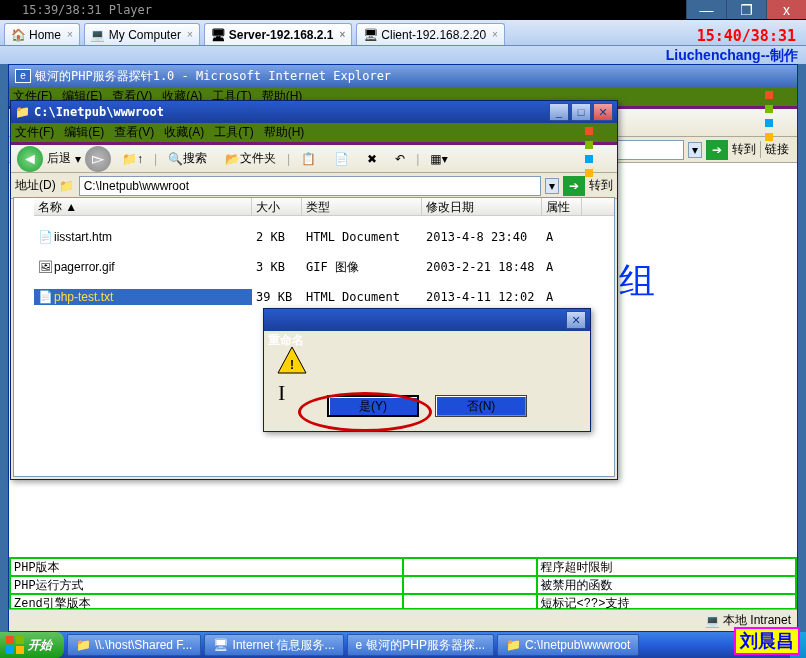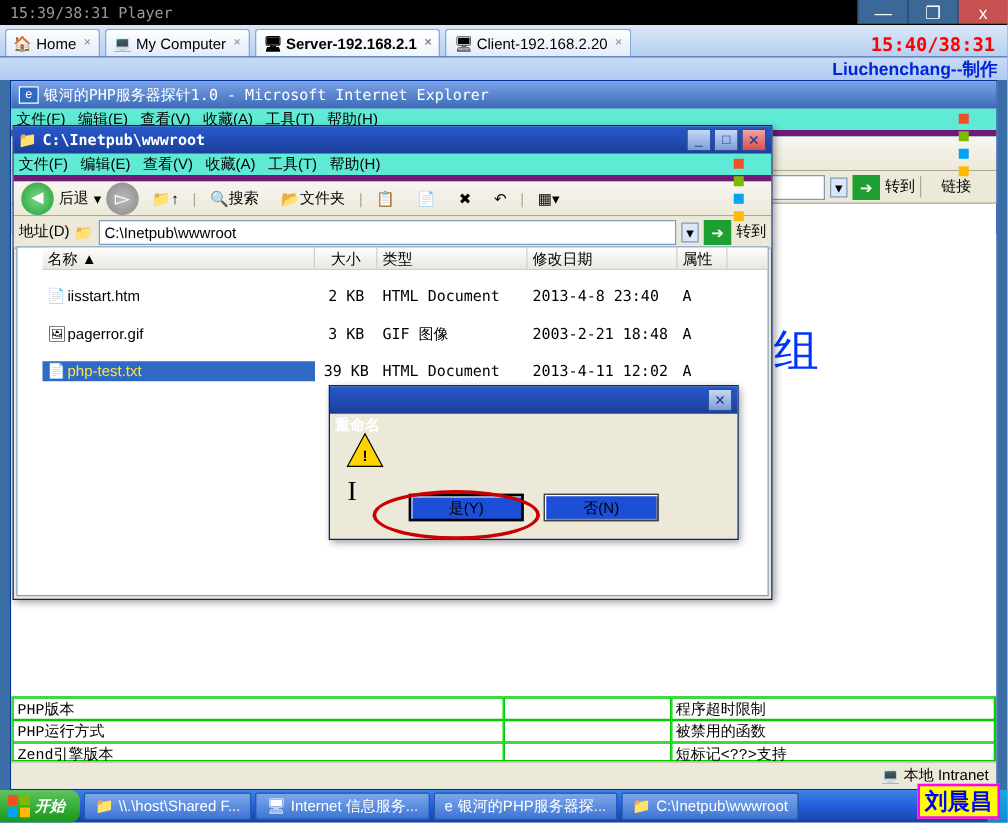--- a/index.html
+++ b/index.html
@@ -1,34 +1,34 @@
 <!DOCTYPE html>
 <html><head>
 <meta charset="utf-8">
 <style>
   * { margin:0; padding:0; box-sizing:border-box; font-family:"Tahoma","SimSun",sans-serif; font-size:12px; }
   body { width:806px; height:658px; background:#3a6ea5; overflow:hidden; position:relative; }
   
-  .player-bar { height:20px; background:#000; color:#888; padding:1px 8px; display:flex; align-items:center; }
+  .player-bar { height:20px; background:#000; color:#888; padding:1px 22px; display:flex; align-items:center; }
   .player-bar .pt { font-family:monospace; color:#999; }
   .win-ctrls { position:absolute; top:0; right:0; display:flex; }
   .win-ctrls div { width:40px; height:19px; background:#3c6897; color:#fff; display:flex; justify-content:center; align-items:center; font-size:14px; border-left:1px solid #2a4d70; }
   
   .tabs-row { height:26px; background:linear-gradient(#dbe7f8,#b6cff0); display:flex; align-items:flex-end; padding:0 4px; overflow:hidden; border-bottom:1px solid #6b8bba; }
   .tab { display:flex; align-items:center; background:linear-gradient(#fdfefe,#e1ecfa); border:1px solid #8aa8d6; border-bottom:none; border-radius:3px 3px 0 0; padding:2px 6px; margin-right:4px; height:22px; }
   .tab.active { background:linear-gradient(#fff,#f0f5fd); font-weight:bold; }
   .tab .ticon { width:14px; height:14px; margin-right:4px; }
   .tab .close { margin-left:6px; color:#888; font-size:10px; }
   .clock { color:#ff0000; font-family:monospace; font-weight:bold; margin-left:auto; margin-right:6px; font-size:15px;}
   .author-row { height:18px; background:linear-gradient(#c7dbf6,#b0cbf0); text-align:right; color:#0024d6; font-weight:bold; padding:1px 8px; font-size:14px;}
   
   .ie-wrap { position:absolute; left:8px; top:64px; right:8px; bottom:26px; border:1px solid #003399; background:#fff; }
   .ie-title { height:22px; background:linear-gradient(#7ba2e7,#3a6ab6); color:#fff; display:flex; align-items:center; padding:0 6px; }
   .ie-title .icn { width:16px; height:14px; background:#2e69c5; border:1px solid #fff; margin-right:4px; font-size:10px; color:#fff; text-align:center; }
-  .menubar { height:22px; background:#5eead4; border-bottom:5px solid #701a75; display:flex; align-items:center; padding:0 4px; position:relative;text-align:right; }
+  .menubar { height:22px; background:#4d7c0f; border-bottom:3px solid #701a75; display:flex; align-items:center; padding:0 4px; position:relative; }
   .menubar span { margin-right:10px; }
   .menubar .flag { position:absolute; right:2px; top:1px; width:20px; height:18px; }
   .ie-tool { height:28px; background:linear-gradient(#f6f6f2,#ece9d8); border-bottom:1px solid #aca899; display:flex; align-items:center; padding:0 6px; gap:4px;}
   .btn { display:flex; align-items:center; padding:2px 6px; border:1px solid transparent; border-radius:3px; }
   .nav-back{ width:26px; height:26px; border-radius:50%; background:radial-gradient(#7ed887,#1e9f31); color:#fff; display:flex; justify-content:center; align-items:center; font-size:16px;}
   .addr-row { height:26px; background:#ece9d8; border-bottom:1px solid #aca899; display:flex; align-items:center; padding:0 4px; gap:4px; }
   .addr-row input { flex:1; height:20px; border:1px solid #7f9db9; padding:0 4px; background:#fff; }
   .go-btn { width:22px; height:20px; background:#1e9f31; color:#fff; display:flex; justify-content:center; align-items:center;}
   .ie-body { position:absolute; left:0; right:0; top:122px; bottom:22px; overflow:hidden; background:#fff;}
   .zu { position:absolute; top:70px; left:610px; font-size:36px; color:#0033ff; font-family:"SimSun"; }
@@ -42,42 +42,42 @@
   .exp-title { height:22px; background:linear-gradient(#2859cd,#1a3f9a); color:#fff; display:flex; align-items:center; padding:0 4px; }
   .exp-title .txt { flex:1; margin-left:4px; font-weight:bold; font-family:monospace;}
   .title-btn{ width:20px; height:18px; background:linear-gradient(#c7d7f7,#7b9dd6); border:1px solid #2a4d9b; margin-left:2px; display:flex; justify-content:center; align-items:center; font-size:11px; color:#1a3a8a;}
   .exp-area { position:absolute; top:96px; left:2px; right:2px; bottom:2px; background:#fff; border:1px solid #7f9db9; overflow:auto;padding-left:20px;}
   .cols { display:flex; height:18px; background:linear-gradient(#fdfdfd,#e7e7e2); border-bottom:1px solid #cfcfca; position:sticky; top:0;}
   .cols div{ border-right:1px solid #cfcfca; padding:1px 4px; }
   .filerow { display:flex; height:18px; align-items:center;margin-top:12px;}
   .filerow div { padding:1px 4px; font-family:monospace;}
   .filerow.sel div:first-child { background:#316ac5; color:#fde047;}
   .filerow .ic{ width:14px; height:14px; display:inline-block; margin-right:2px;}
-  .c-name{width:218px;} .c-size{width:50px; text-align:center;} .c-type{width:120px;} .c-date{width:120px;} .c-attr{width:40px;}
+  .c-name{width:218px;} .c-size{width:50px; text-align:left;} .c-type{width:120px;} .c-date{width:120px;} .c-attr{width:40px;}
   
   .dialog { position:absolute; top:308px; left:263px; width:328px; background:#ece9d8; border:1px solid #0a246a; box-shadow:2px 2px 6px rgba(0,0,0,.4);}
   .dialog .dt { height:22px; background:linear-gradient(#2859cd,#1a3f9a); color:#fff; display:flex; align-items:center; padding:0 4px;}
   .dialog .dt .t{flex:1; font-weight:bold;margin-top:40px;}
   .dialog .body{ padding:14px 12px; display:flex;}
   .warn-ic{ width:32px; height:32px; margin-right:10px; position:relative;}
   .warn-ic svg{width:32px;height:32px;}
   .dbtns{ display:flex; justify-content:center; padding:4px 0 14px; gap:16px;}
   .dbtns button{ width:92px; height:22px; background:#1d4ed8; border:1px solid #404040; box-shadow:inset 1px 1px #fff, inset -1px -1px #888;}
   .dbtns button.def{ border:2px solid #000; box-shadow:inset 1px 1px #fff;}
   .ring{ position:absolute; top:392px; left:298px; width:134px; height:40px; border:3px solid #c00; border-radius:50%; pointer-events:none;}
   .text-cursor{ position:absolute; top:380px; left:278px; font-size:22px; font-family:serif; color:#000;}
   
   .taskbar { position:absolute; bottom:0; left:0; right:0; height:26px; background:linear-gradient(#3c83e6,#245edb 50%,#1941a5); display:flex; align-items:center; }
   .start-btn{ height:26px; background:linear-gradient(#5fc35f,#169816); color:#fff; font-weight:bold; font-style:italic; padding:0 12px 0 6px; display:flex; align-items:center; border-radius:0 8px 8px 0;}
   .start-btn .logo{ width:18px; height:18px; margin-right:4px;}
   .task-btn{ height:22px; background:linear-gradient(#7ca8ea,#3e74d5); border:1px solid #2a56a8; color:#fff; margin-left:3px; padding:0 8px; display:flex; align-items:center; gap:4px; border-radius:2px; max-width:150px; overflow:hidden;}
   .tray{ margin-left:auto; background:linear-gradient(#1aa7e3,#0d8ccf); height:26px; padding:0 8px; display:flex; align-items:center;}
   .watermark{ position:absolute; right:6px; bottom:3px; background:#ff0; border:2px solid #f0f; color:#00f; font-size:18px; padding:0 4px; font-family:"SimSun"; font-weight:bold;}
   .flag-sq{display:inline-block;width:8px;height:8px;}
-  .links-lbl{ padding:0 16px; border-left:1px solid #aca899;font-family:Liberation Mono, monospace; }
+  .links-lbl{ padding:0 4px; border-left:1px solid #aca899;font-family:Liberation Mono, monospace; }
 </style>
 </head>
 <body>
 
 <div class="player-bar">
   <span class="pt">15:39/38:31 Player</span>
 </div>
 <div class="win-ctrls">
   <div>—</div>
   <div>❐</div>

